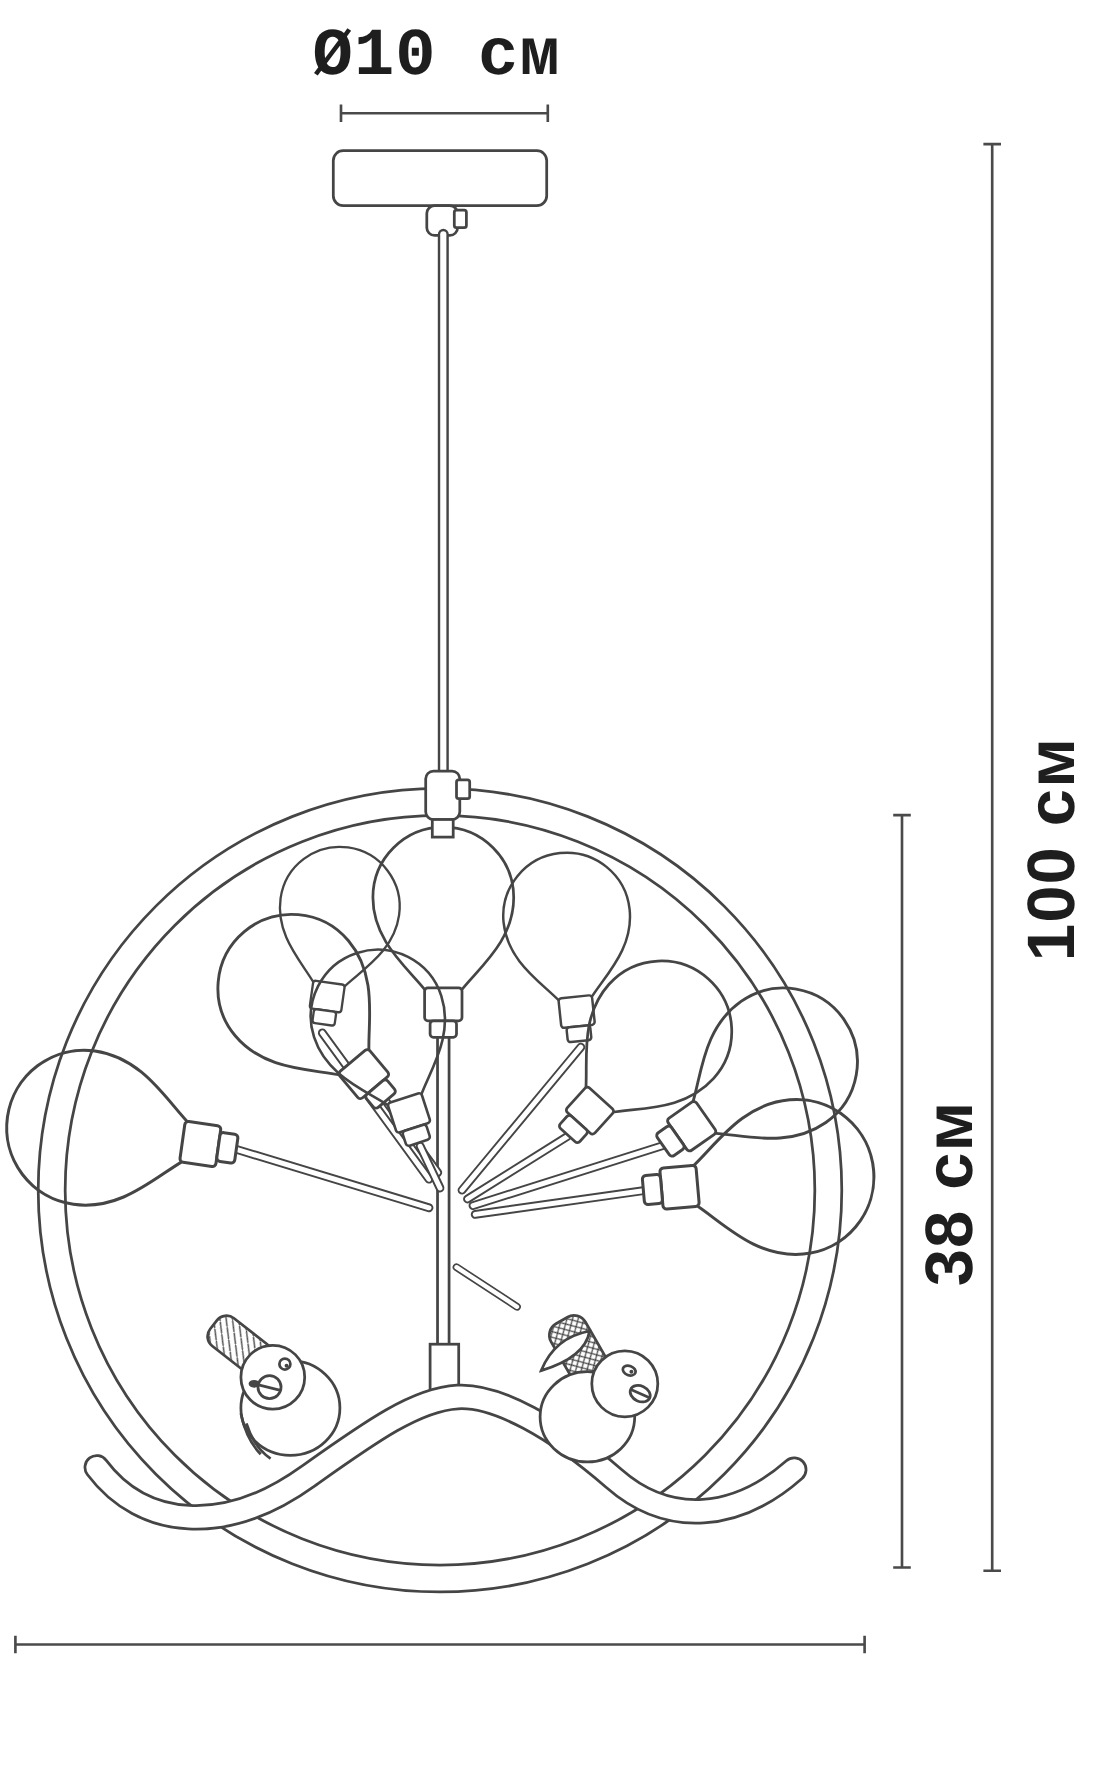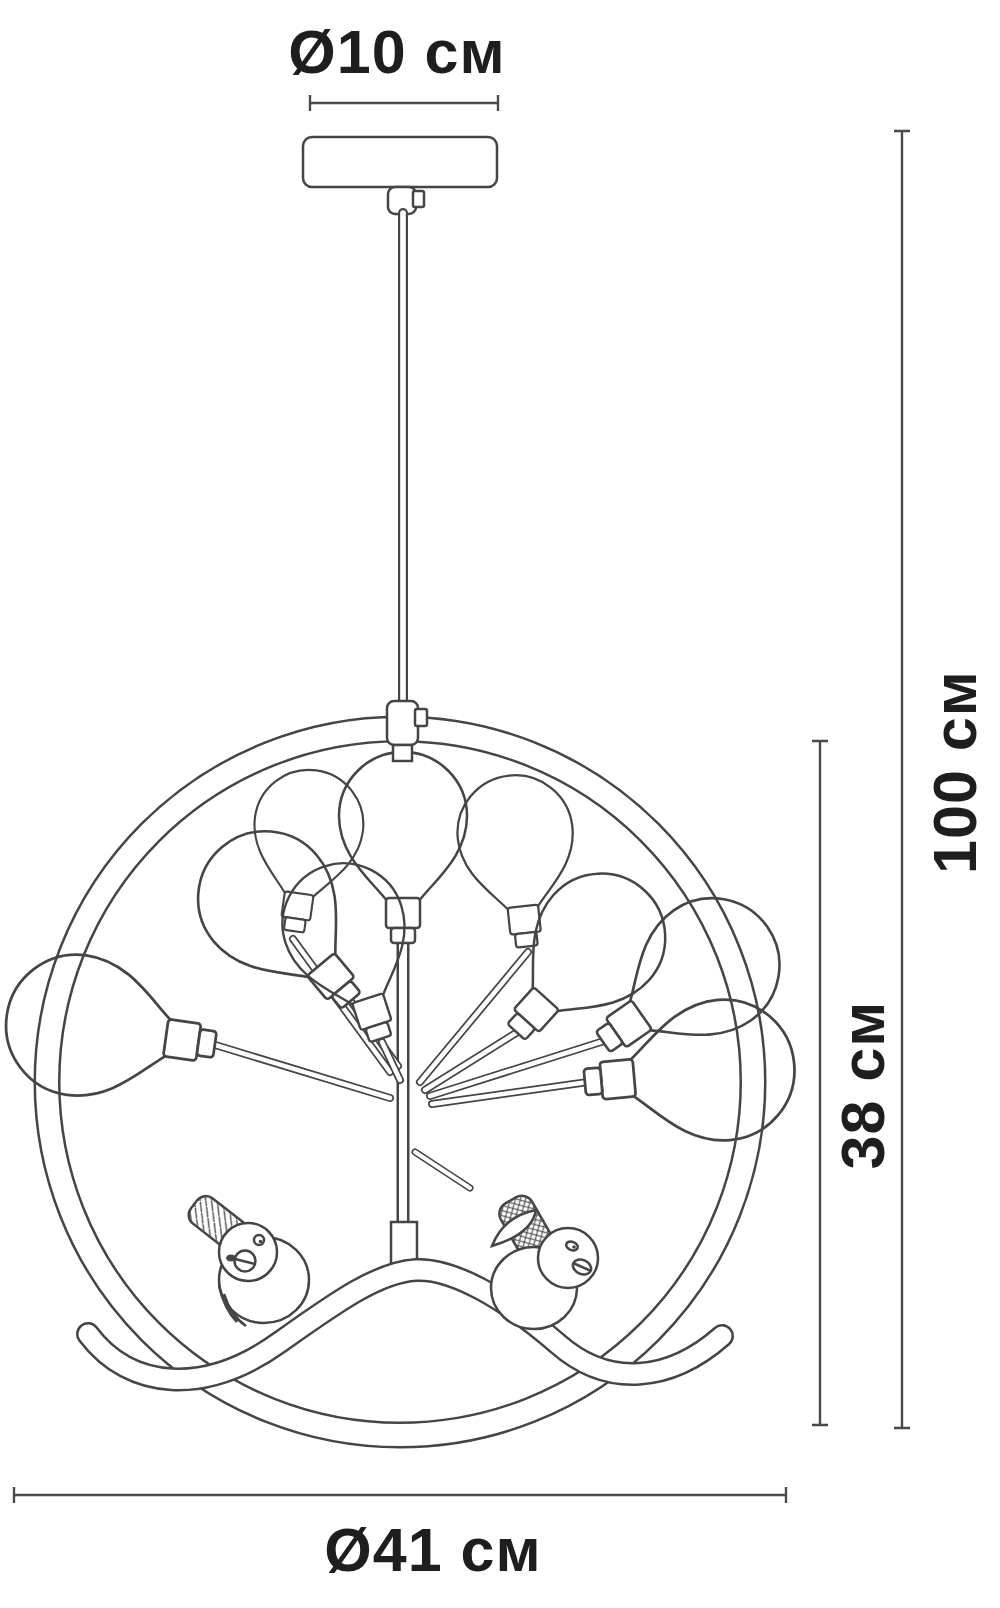--- a/index.html
+++ b/index.html
@@ -163,20 +163,19 @@
         <path class="dim" d="M812 741 H828 M812 1425 H828"></path>
       </g>
 
       <g>
         <path class="dim" d="M14 1495 H786"></path>
         <path class="dim" d="M14 1487 V1503 M786 1487 V1503"></path>
       </g>
     </g>
   </svg>
 
-  <div class="dim-label" style="left:397px; top:52px;">Ø10 см</div>
+  <div class="dim-label" style="left:397px; top:52px;font-family:Liberation Mono, monospace;">Ø10 см</div>
 
   <div class="dim-label rot" style="left:955px; top:772px;">100 см</div>
 
   <div class="dim-label rot" style="left:863px; top:1085px;">38 см</div>
 
-  <div class="dim-label" style="left:433px; top:1550px;">Ø41 см</div>
 </div>
 
 </body></html>

